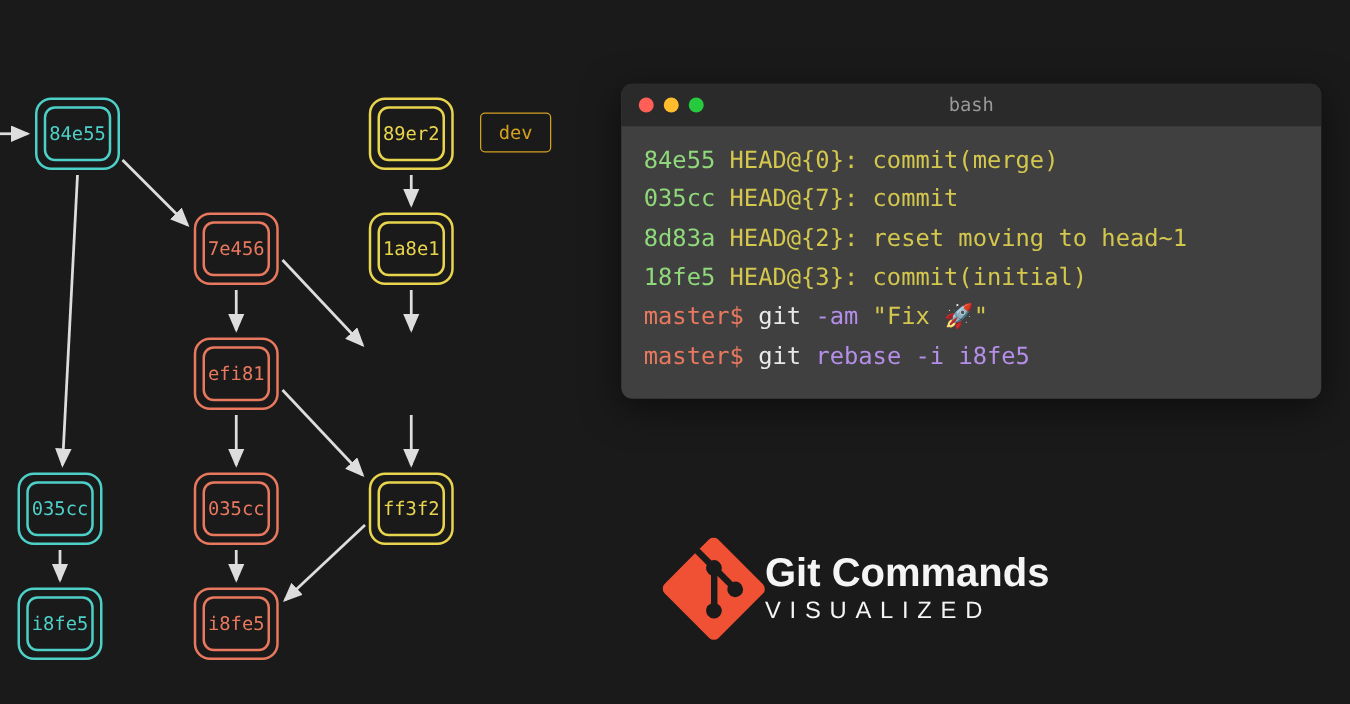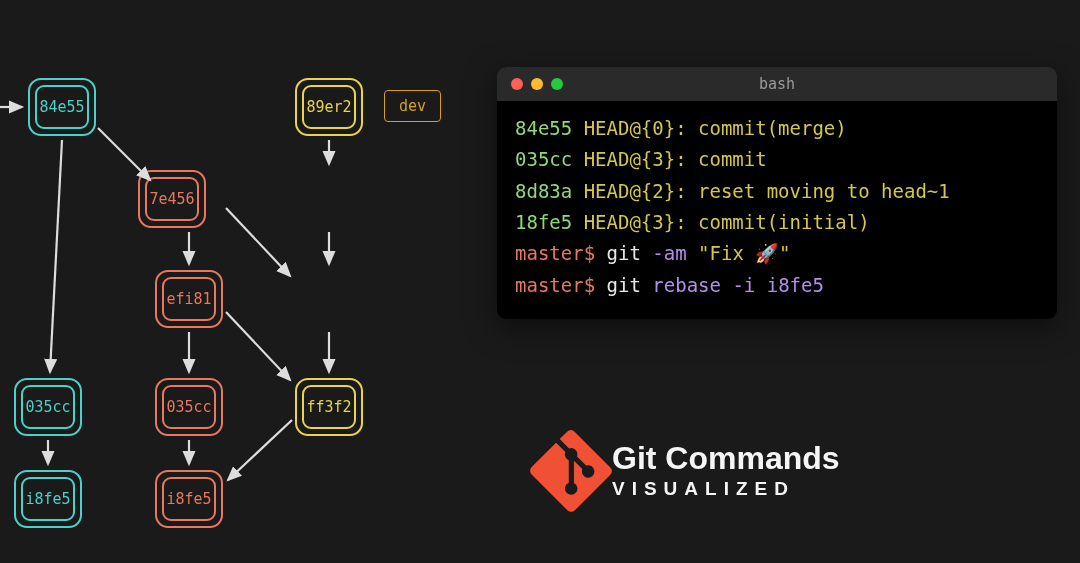--- a/index.html
+++ b/index.html
@@ -53,21 +53,21 @@
     position: absolute;
     left: 0; top: 0;
     width: 500px; height: 563px;
     pointer-events: none;
   }
   .terminal {
     position: absolute;
     left: 497px;
     top: 67px;
     width: 560px;
-    background: #000000;
+    background: #404040;
     border-radius: 9px;
     overflow: hidden;
     box-shadow: 0 8px 30px rgba(0,0,0,0.5);
   }
   .term-title {
     background: #2a2a2a;
     height: 34px;
     display: flex;
     align-items: center;
     position: relative;
@@ -106,52 +106,55 @@
     display: flex;
     align-items: center;
   }
   .git-logo {
     width: 82px;
     height: 82px;
     position: relative;
   }
   .logo-text { color: #f5f5f5; }
   .logo-title { font-family: -apple-system, 'Segoe UI', sans-serif; font-size: 32px; font-weight: 700; line-height: 1.05; }
-  .logo-sub { font-family: -apple-system, 'Segoe UI', sans-serif; font-size: 19px; letter-spacing: 7px; font-weight: 700; margin-top: 2px; }
+  .logo-sub { font-family: -apple-system, 'Segoe UI', sans-serif; font-size: 19px; letter-spacing: 7px; font-weight: 400; margin-top: 2px; }
 </style>
 </head>
 <body>
 
 <div class="graph-area">
 
   <div class="commit-node cyan" style="left:28px; top:78px">
       <span>84e55</span>
     </div>
   <div class="commit-node cyan" style="left:14px; top:378px">
       <span>035cc</span>
     </div>
   <div class="commit-node cyan" style="left:14px; top:470px">
       <span>i8fe5</span>
     </div>
 
-  <div class="commit-node coral" style="left:138px; top:170px">
+  <div class="commit-node coral" style="left:155px; top:170px">
       <span>7e456</span>
     </div>
   <div class="commit-node coral" style="left:155px; top:270px">
       <span>efi81</span>
     </div>
   <div class="commit-node coral" style="left:155px; top:378px">
       <span>035cc</span>
     </div>
   <div class="commit-node coral" style="left:155px; top:470px">
       <span>i8fe5</span>
     </div>
 
   <div class="commit-node yellow" style="left:295px; top:78px">
       <span>89er2</span>
+    </div>
+  <div class="commit-node yellow" style="left:295px; top:170px">
+      <span>1a8e1</span>
     </div>
   <div class="commit-node yellow" style="left:295px; top:378px">
       <span>ff3f2</span>
     </div>
 
   <div class="branch-tag" style="left:384px; top:90px"><span>dev</span></div>
 
   <svg class="arrows">
     <defs>
       <marker id="arr" markerWidth="9" markerHeight="9" refX="6" refY="3" orient="auto">
@@ -187,21 +190,21 @@
   <div class="term-title">
     <div class="traffic">
       <div class="dot red"></div>
       <div class="dot yel"></div>
       <div class="dot grn"></div>
     </div>
     <div class="term-label">bash</div>
   </div>
   <div class="term-body">
     <div><span class="hash">84e55</span> <span class="reflog-txt">HEAD@{0}: commit(merge)</span></div>
-    <div><span class="hash">035cc</span> <span class="reflog-txt">HEAD@{3}: commit</span></div>
+    <div><span class="hash">035cc</span> <span class="reflog-txt">HEAD@{7}: commit</span></div>
     <div><span class="hash">8d83a</span> <span class="reflog-txt">HEAD@{2}: reset moving to head~1</span></div>
     <div><span class="hash">18fe5</span> <span class="reflog-txt">HEAD@{3}: commit(initial)</span></div>
     <div>
       <span class="prompt">master$</span>
       <span class="cmd-white">git</span>
       <span class="cmd-purple">-am</span>
       <span class="str">"Fix 🚀"</span>
     </div>
     <div>
       <span class="prompt">master$</span>

